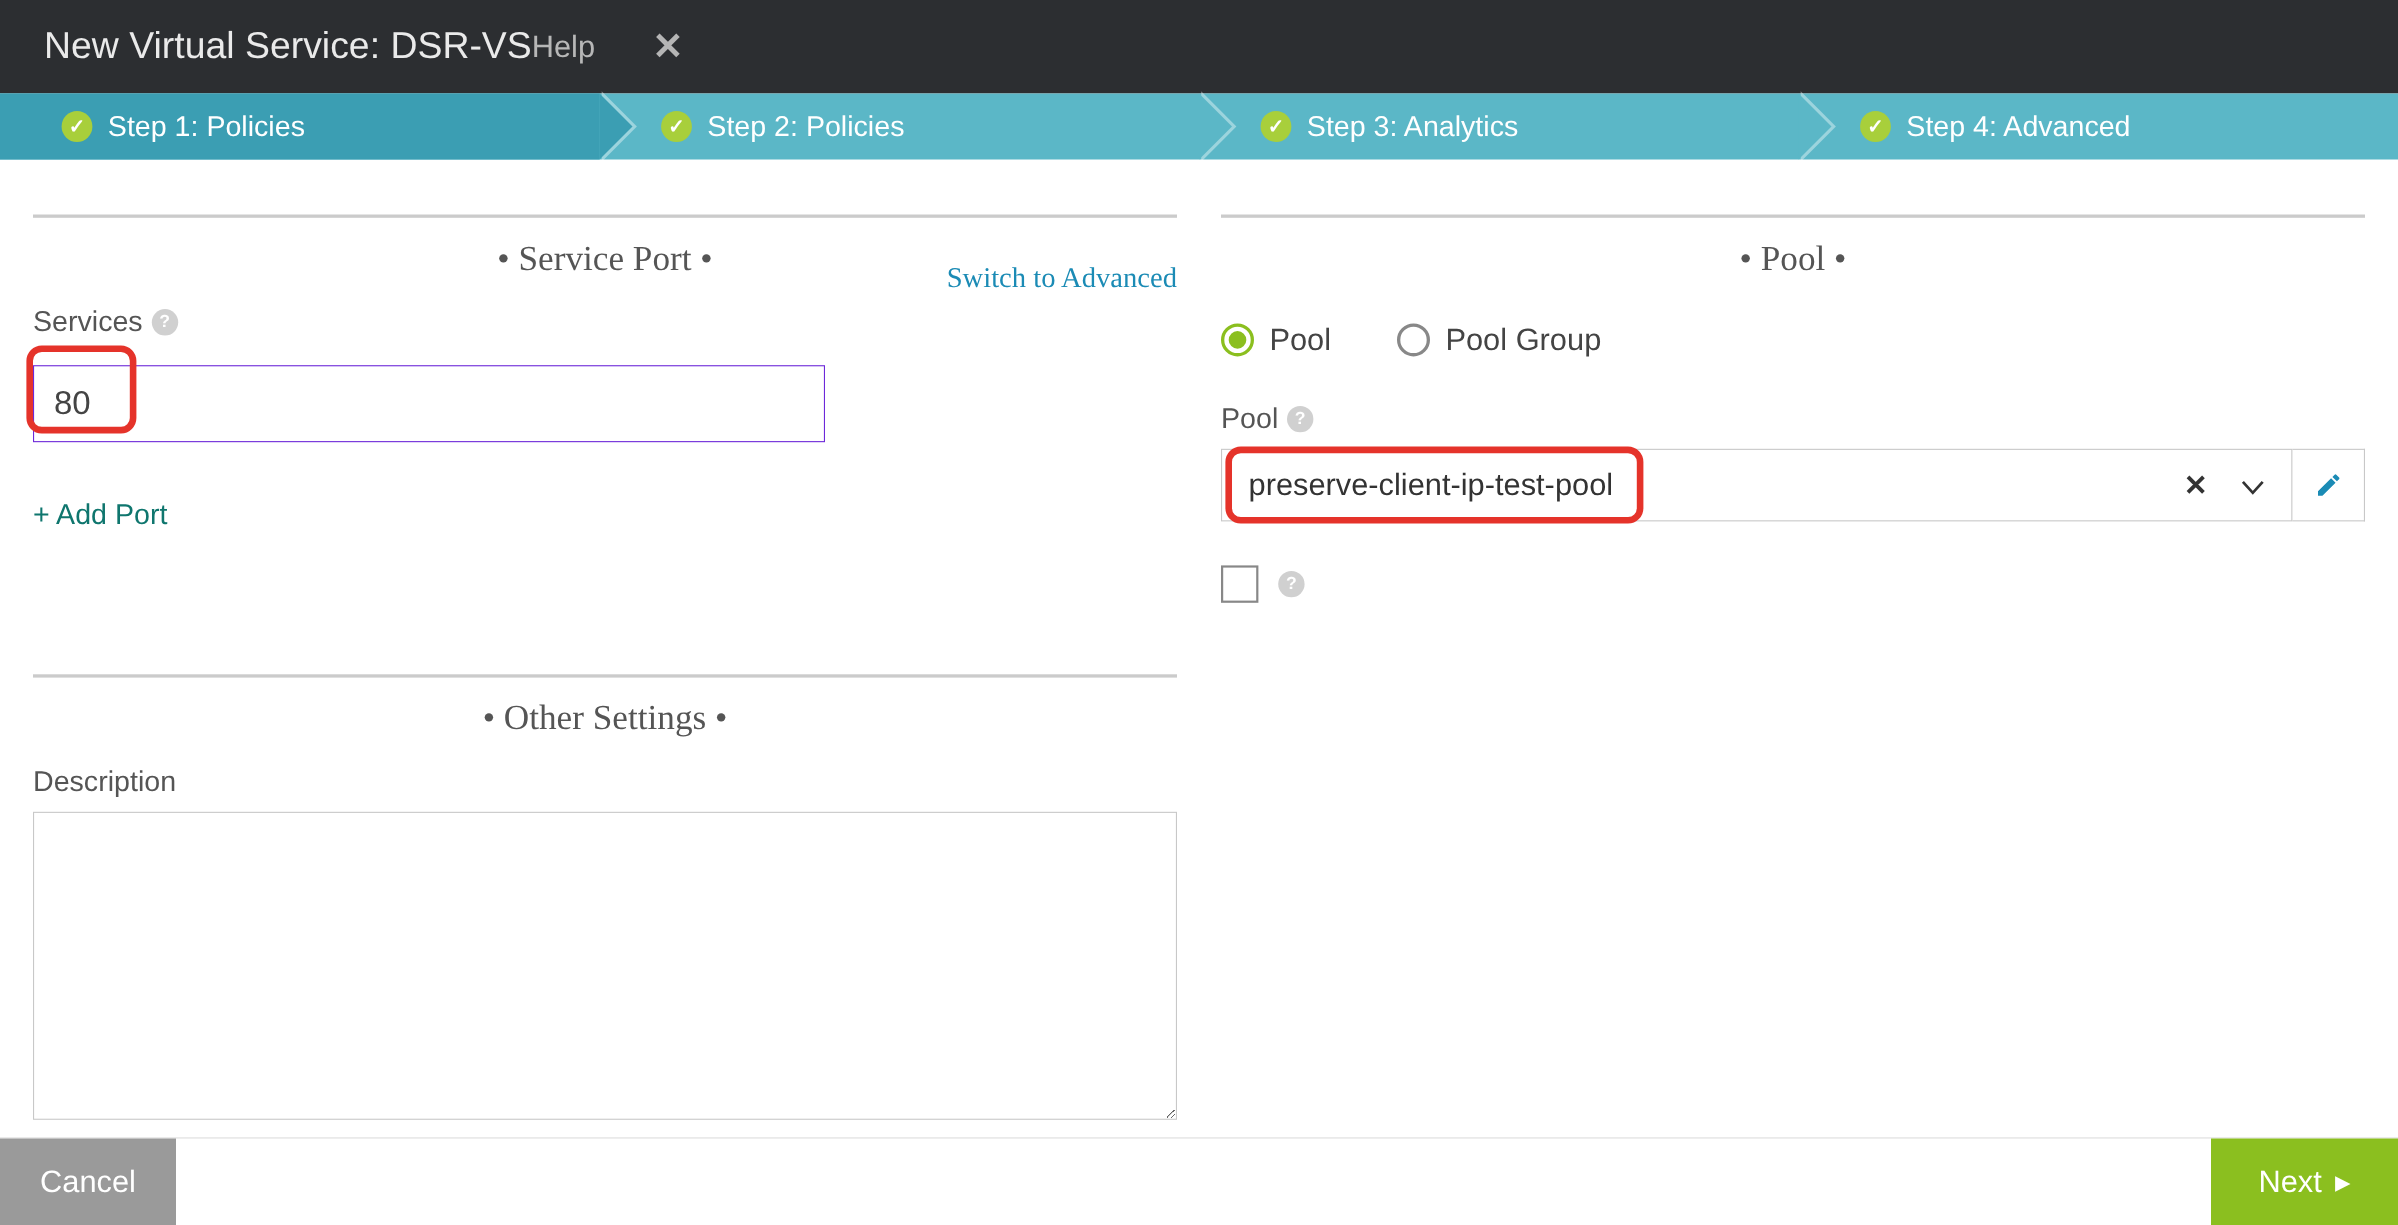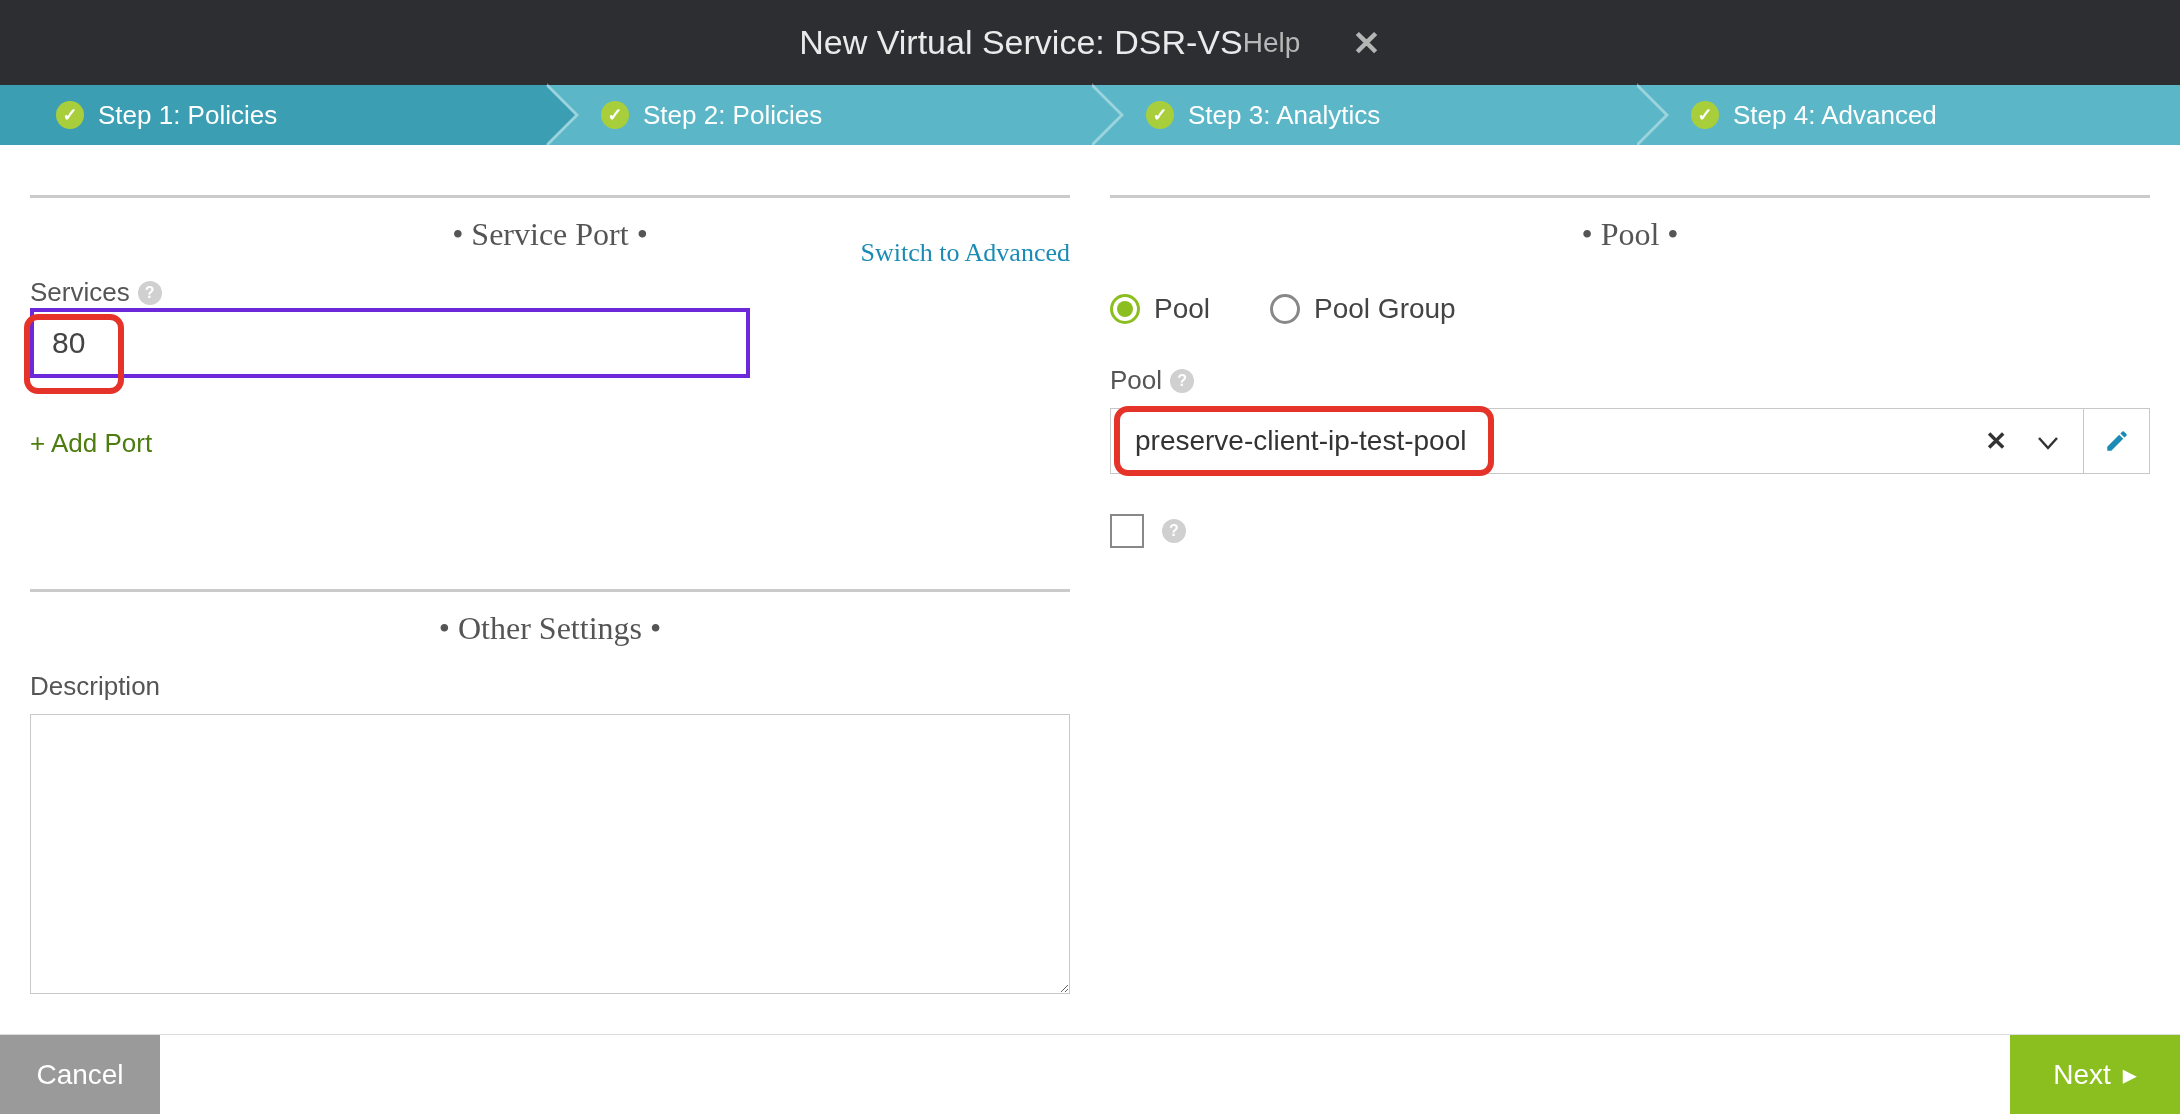--- a/index.html
+++ b/index.html
@@ -12,21 +12,21 @@
     position: relative;
     overflow: hidden;
   }
 
   
   .header {
     background: #2c2e31;
     height: 85px;
     display: flex;
     align-items: center;
-    justify-content: center;
+    justify-content: flex-start;
     padding: 0 40px;
     color: #eaeaea;
   }
   .header-title { font-size: 34px; font-weight: 400; }
   .header-right { display: flex; align-items: center; gap: 52px; font-size: 28px; color: #b7b7b7; }
   .close-x { font-size: 34px; font-weight: bold; cursor: pointer; color: #b5b5b5; }
 
   
   .stepper {
     height: 60px;
@@ -121,35 +121,35 @@
     background: #d0d0d0;
     color: #fff;
     font-size: 16px;
     align-items: center; justify-content: center;
     font-weight: bold;
   }
 
   .text-input {
     width: 720px;
     height: 70px;
-    border: 4px solid #6d28d9;
+    border: 1px solid #6d28d9;
     font-size: 30px;
     padding: 0 18px;
-    margin-top: 0;
+    margin-top: 24px;
     color: #444;
   }
   .highlight-red {
     position: absolute;
     border: 6px solid #e5332a;
     border-radius: 14px;
     pointer-events: none;
   }
 
   .add-port {
-    color: #4d7c0f;
+    color: #0f766e;
     font-size: 26px;
     margin-top: 50px;
     cursor: pointer;
   }
 
   .textarea-input {
     width: 100%;
     height: 280px;
     border: 1px solid #c8c8c8;
     margin-top: 12px;

